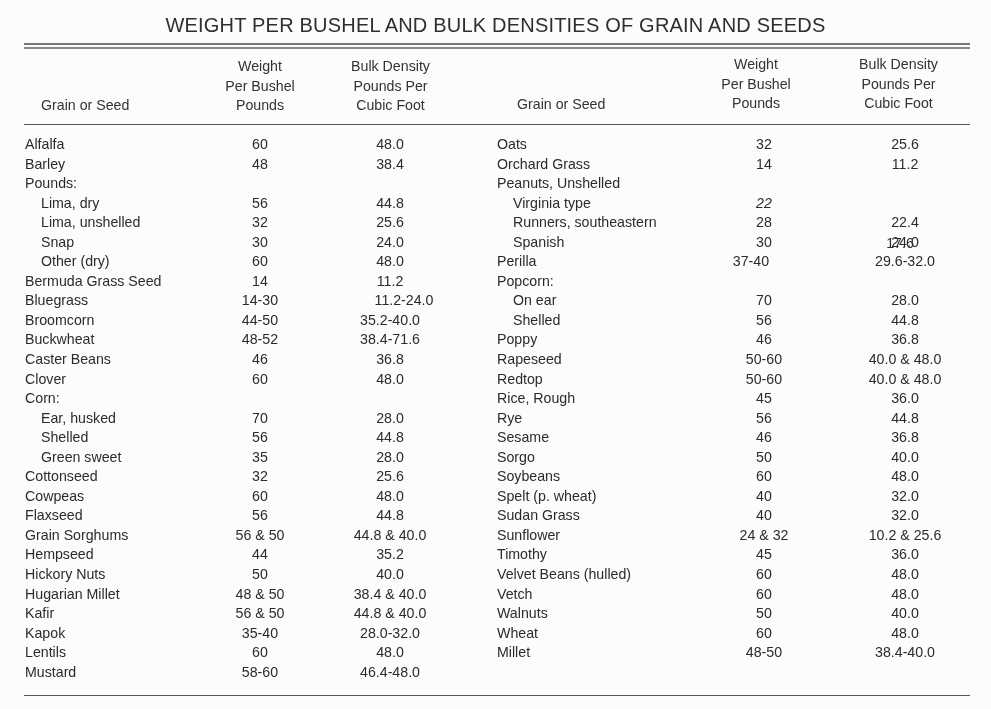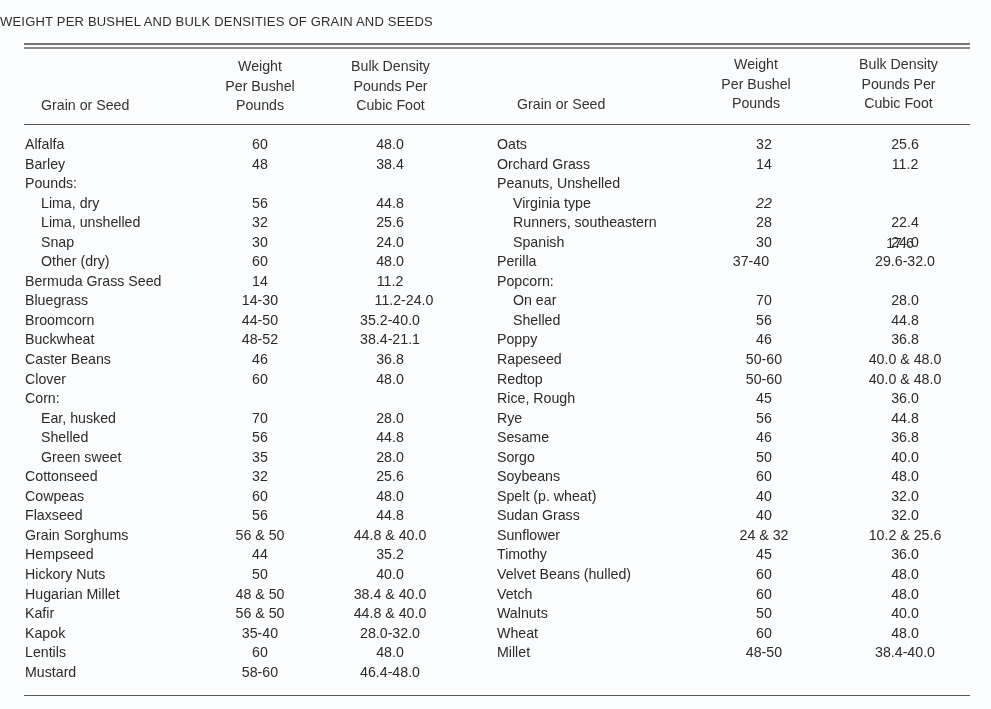--- a/index.html
+++ b/index.html
@@ -6,22 +6,22 @@
   body {
     width: 991px; height: 709px;
     background: #fbfcfd;
     font-family: "Liberation Sans", "DejaVu Sans", sans-serif;
     color: #2b2b2b;
     position: relative;
     overflow: hidden;
   }
   .title {
     position: absolute; left: 0; top: 14px; width: 991px;
-    text-align: left;
-    font-size: 13px; letter-spacing: 0.2px; color: #2e2e2e;
+    text-align: center;
+    font-size: 20px; letter-spacing: 0.2px; color: #2e2e2e;
     padding-left: 0;
     box-sizing: border-box;
   }
   .title span { position: relative; left: 0px; }
   .rule-double {
     position: absolute; left: 24px; width: 946px; top: 43px; height: 6px;
     border-top: 2px solid #777; border-bottom: 2px solid #8a8a8a;
     box-sizing: border-box;
   }
   .rule-single {
@@ -121,21 +121,21 @@
       <span class="v2" style="left: 324px; width: 110px;">11.2-24.0</span>
     </div>
     <div class="row">
       <span class="name">Broomcorn</span>
       <span class="v1" style="left: 195px; width: 80px;">44-50</span>
       <span class="v2" style="left: 310px; width: 110px;">35.2-40.0</span>
     </div>
     <div class="row">
       <span class="name">Buckwheat</span>
       <span class="v1" style="left: 195px; width: 80px;">48-52</span>
-      <span class="v2" style="left: 310px; width: 110px;">38.4-21.1</span>
+      <span class="v2" style="left: 310px; width: 110px;">38.4-71.6</span>
     </div>
     <div class="row">
       <span class="name">Caster Beans</span>
       <span class="v1" style="left: 195px; width: 80px;">46</span>
       <span class="v2" style="left: 310px; width: 110px;">36.8</span>
     </div>
     <div class="row">
       <span class="name">Clover</span>
       <span class="v1" style="left: 195px; width: 80px;">60</span>
       <span class="v2" style="left: 310px; width: 110px;">48.0</span>

